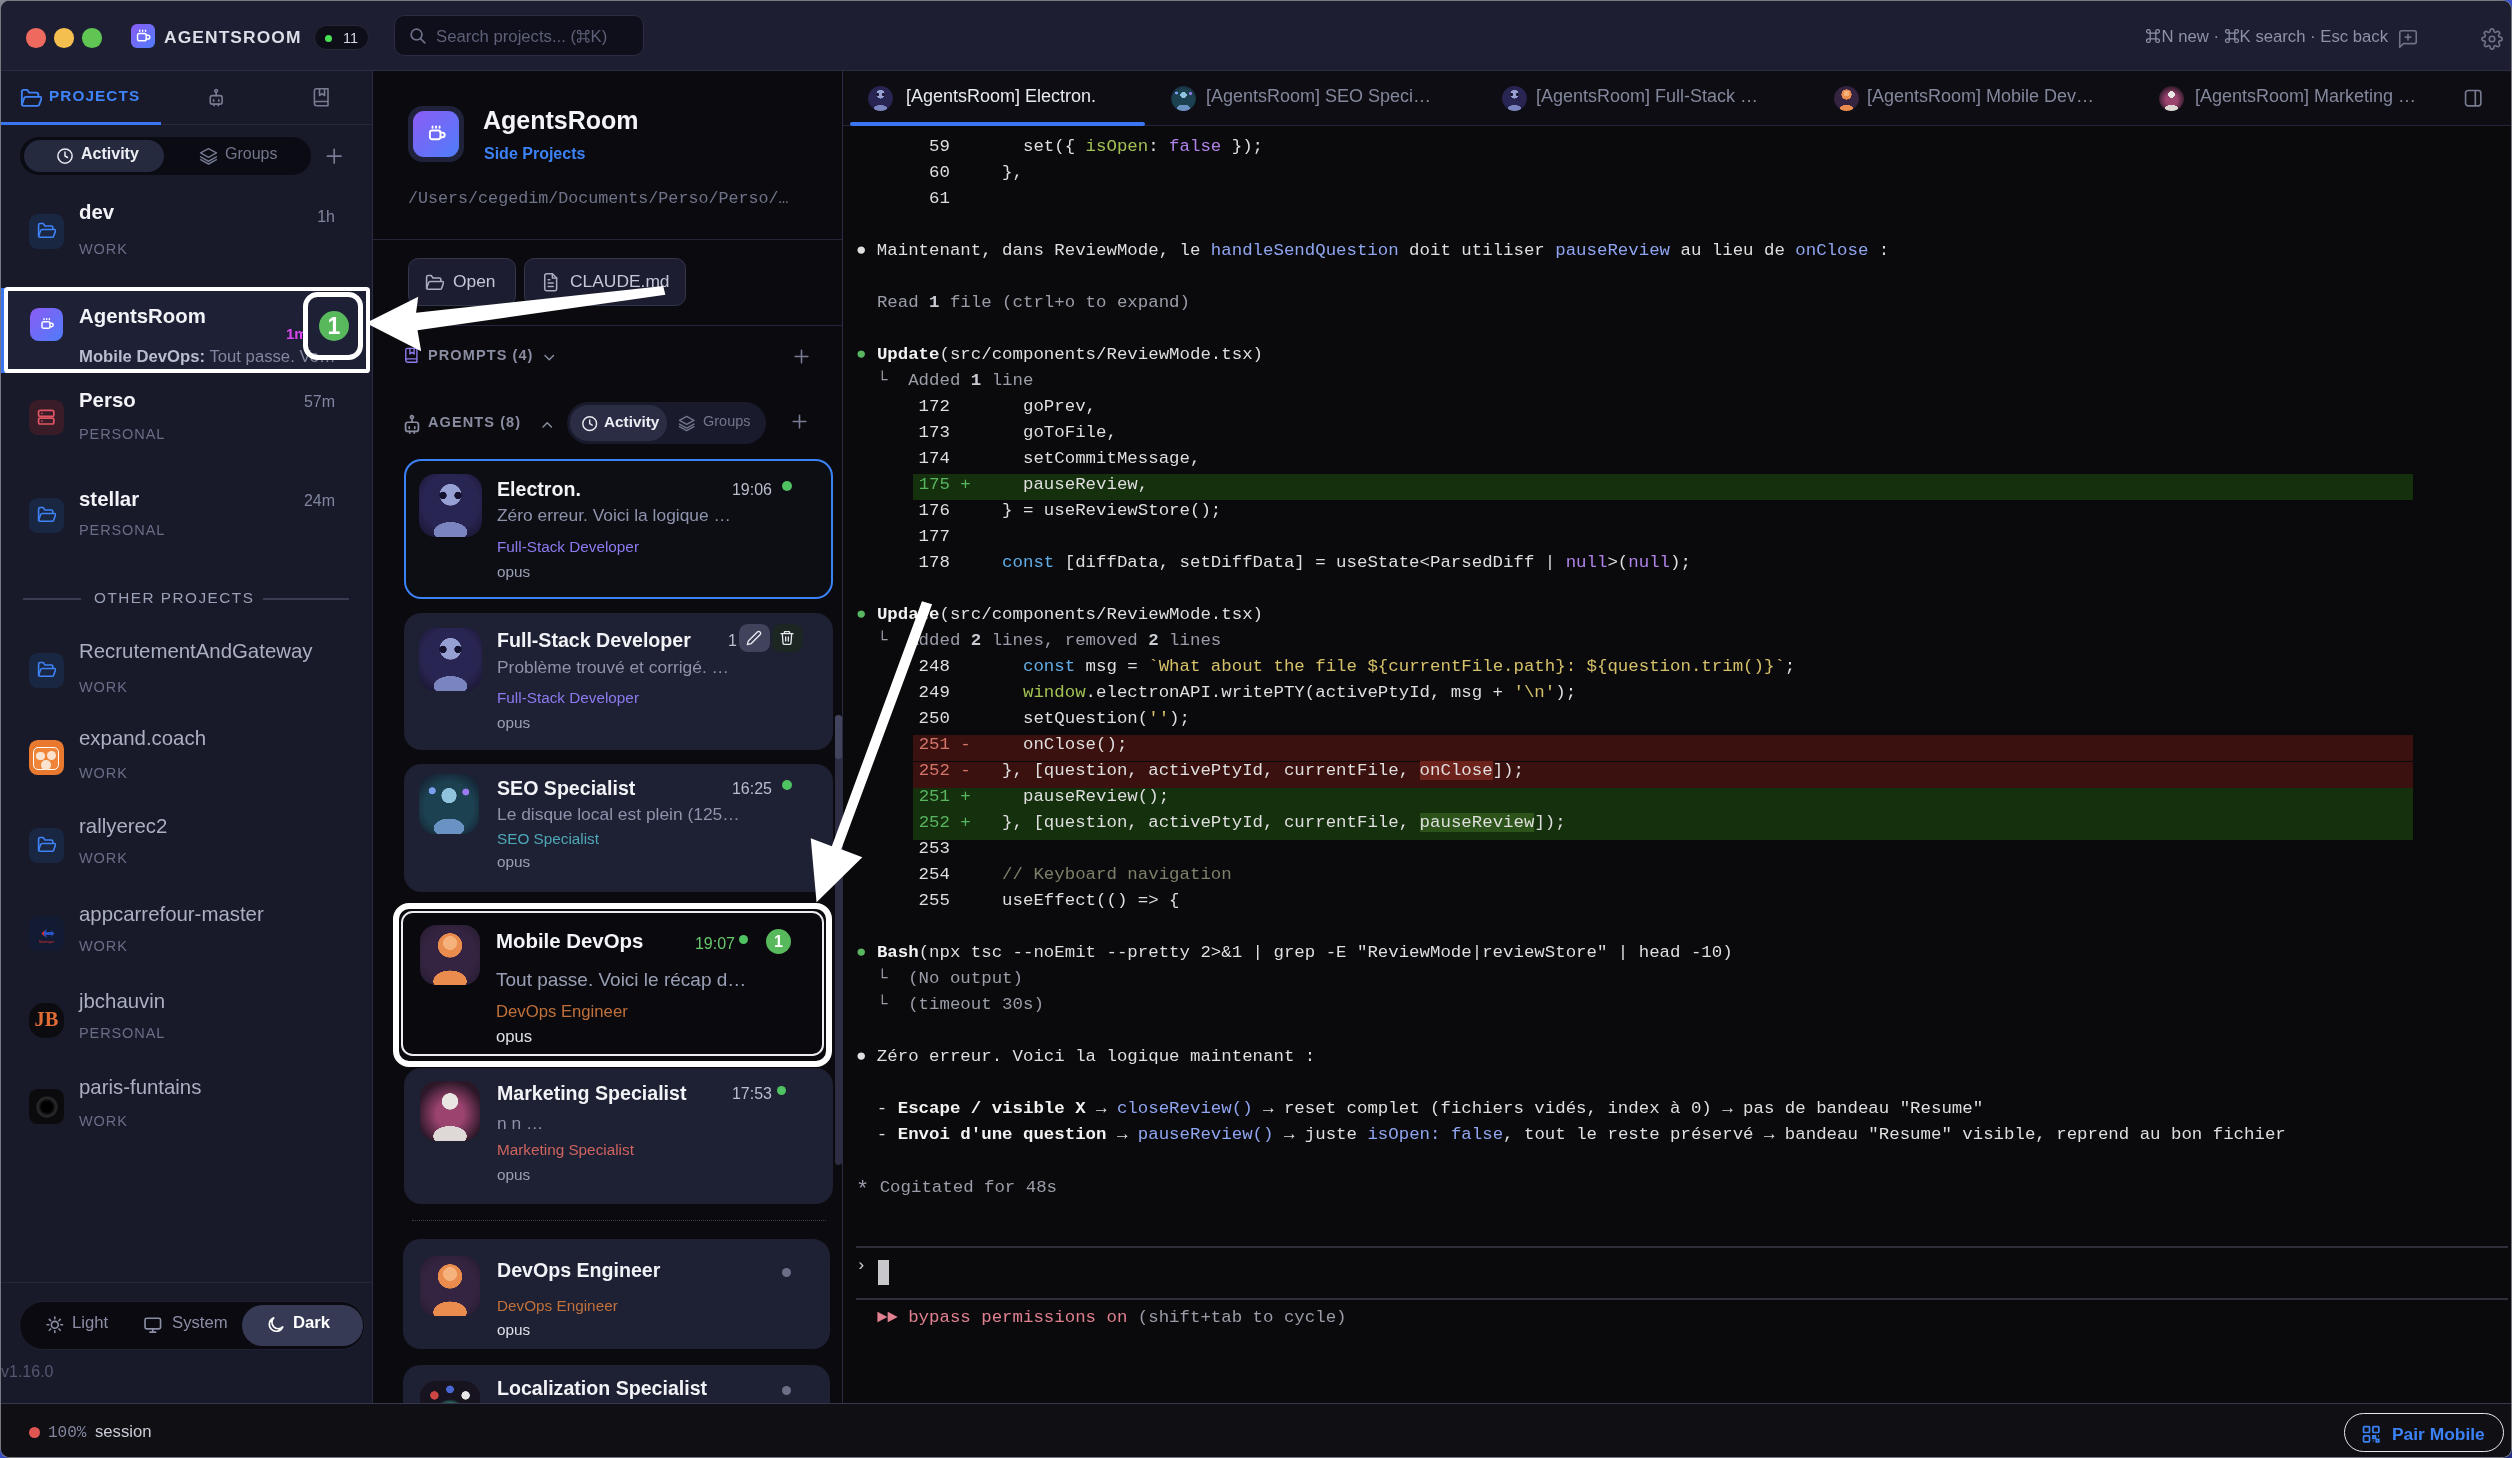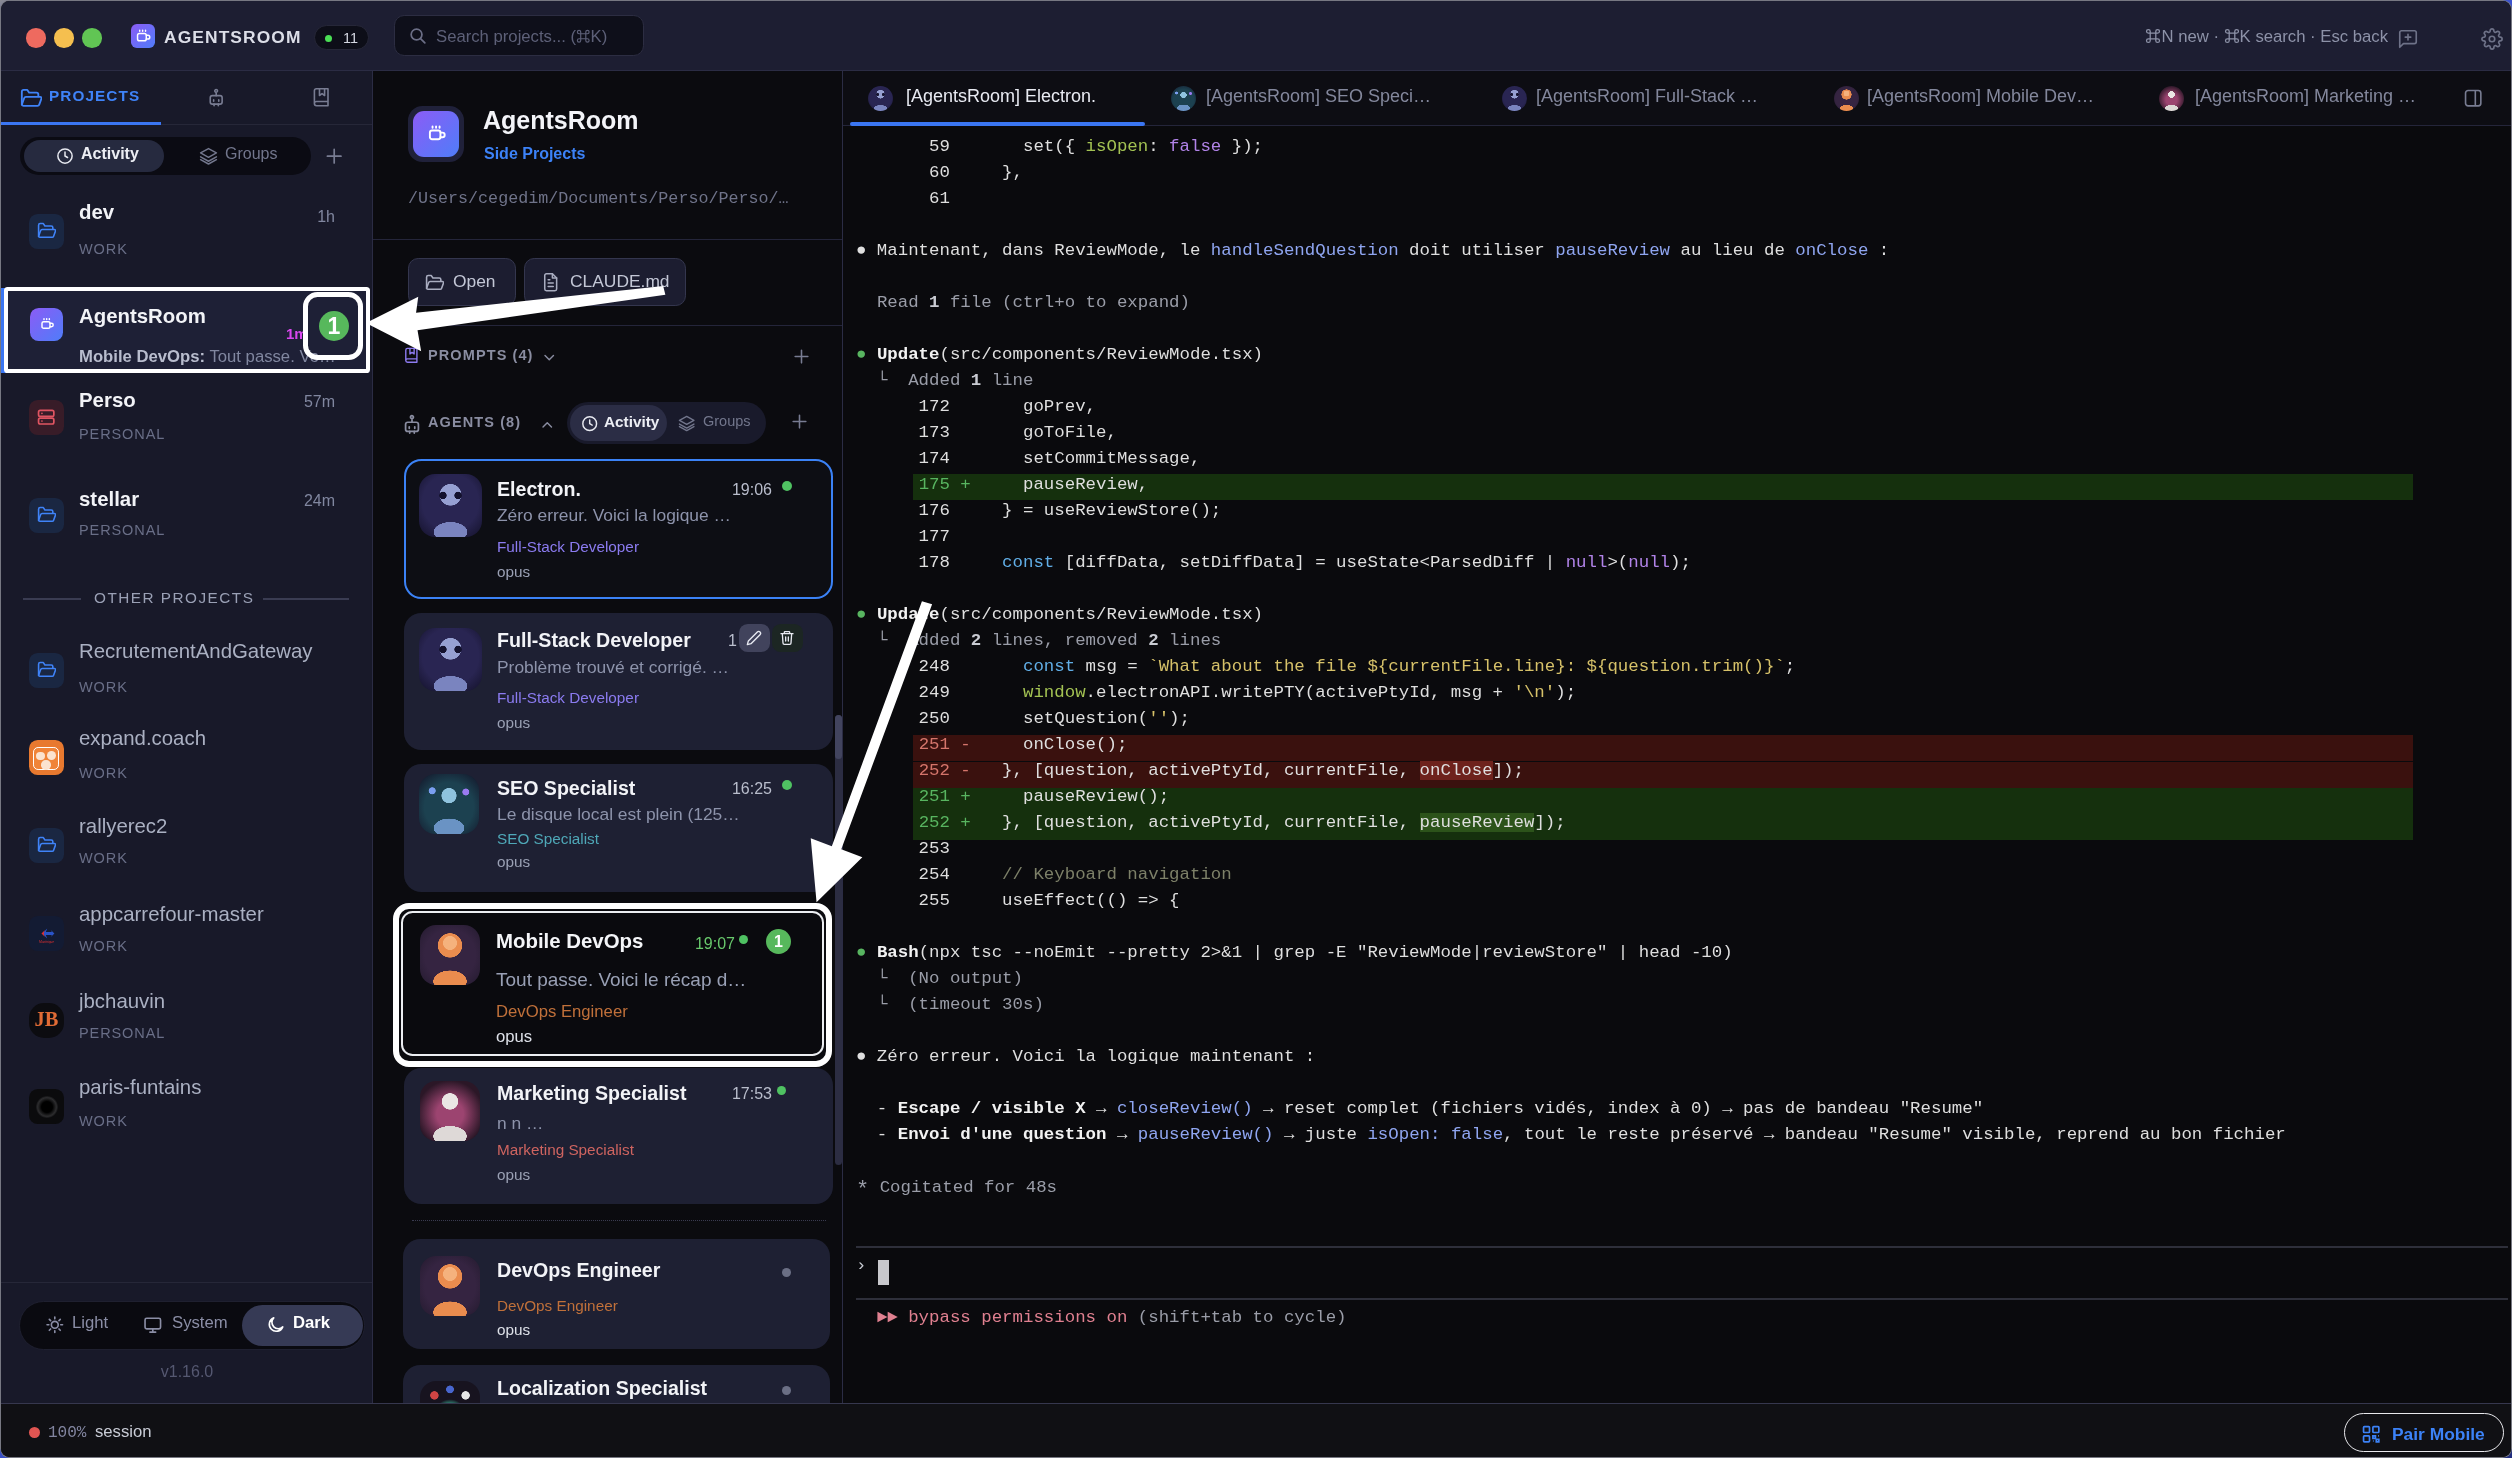--- a/index.html
+++ b/index.html
@@ -217,21 +217,21 @@
     <svg class="abs" style="left:142px;top:1244px" width="19.6" height="19.6" viewBox="0 0 24 24" fill="none" stroke="#8b8ea6" stroke-width="2" stroke-linecap="round" stroke-linejoin="round">
         <rect x="2.5" y="4" width="19" height="13" rx="2"></rect>
         <path d="M8.5 21h7M12 17v4"></path>
       </svg>
     <div class="abs" style="left:171px;top:1242px;font-size:16.7px;color:#8b8ea6">System</div>
     <div class="abs" style="left:241px;top:1234px;width:121px;height:41px;border-radius:20.4px;background:#363a55"></div>
     <svg class="abs" style="left:265px;top:1244px" width="19.6" height="19.6" viewBox="0 0 24 24" fill="none" stroke="#fff" stroke-width="2" stroke-linecap="round" stroke-linejoin="round">
         <path d="M20.5 14.5A8.5 8.5 0 1 1 9.5 3.5a7 7 0 0 0 11 11z"></path>
       </svg>
     <div class="abs" style="left:292px;top:1242px;font-size:16.7px;font-weight:bold;color:#fff">Dark</div>
-    <div class="abs" style="left:0;top:1292px;width:372px;font-size:16px;color:#555871;text-align:center">v1.16.0</div>
+    <div class="abs" style="left:0;top:1292px;width:372px;font-size:16px;color:#555871;text-align:left">v1.16.0</div>
   </div>
 
   <div class="abs" id="middle" style="left:372px;top:70px;width:470px;height:1332px;background:#0b0b0f;border-right:0.7px solid #2b2c44;overflow:hidden">
 
     <div class="abs" style="left:35px;top:35px;width:56px;height:56px;border-radius:14.5px;background:#20213a"></div>
     <div class="abs" style="left:40px;top:40px;width:46px;height:46px;border-radius:11px;background:linear-gradient(135deg,#8b5cf6,#4f7df9)">
         <svg style="margin:8px auto" width="29" height="29" viewBox="0 0 33 33">
           <g fill="none" stroke="#fff" stroke-width="2.2" stroke-linecap="round">
             <rect x="9" y="13" width="12" height="10" rx="2.5"></rect>
             <path d="M21 15.5h2.2a2.6 2.6 0 0 1 0 5.2H21"></path>
@@ -410,21 +410,21 @@
       172       goPrev,
       173       goToFile,
       174       setCommitMessage,
       <span class="gr">175 +</span>     pauseReview,
       176     } = useReviewStore();
       177
       178     <span class="cy">const</span> [diffData, setDiffData] = useState&lt;ParsedDiff | <span class="pu">null</span>&gt;(<span class="pu">null</span>);
 
 <span class="gr">●</span> <b>Update</b>(src/components/ReviewMode.tsx)
   <span class="g">└</span>  <span class="g">Added <span class="gb">2</span> lines, removed <span class="gb">2</span> lines</span>
-      248       <span class="cy">const</span> msg = <span class="ye">`What about the file ${currentFile.line}: ${question.trim()}`</span>;
+      248       <span class="cy">const</span> msg = <span class="ye">`What about the file ${currentFile.path}: ${question.trim()}`</span>;
       249       <span class="lg">window</span>.electronAPI.writePTY(activePtyId, msg + <span class="ye">'\n'</span>);
       250       setQuestion(<span class="ye">''</span>);
       <span class="rd">251 -</span>     onClose();
       <span class="rd">252 -</span>   }, [question, activePtyId, currentFile, <span style="background:#6e221c">onClose</span>]);
       <span class="gr">251 +</span>     pauseReview();
       <span class="gr">252 +</span>   }, [question, activePtyId, currentFile, <span style="background:#2c531a">pauseReview</span>]);
       253
       254     <span class="cm">// Keyboard navigation</span>
       255     useEffect(() =&gt; {
 

